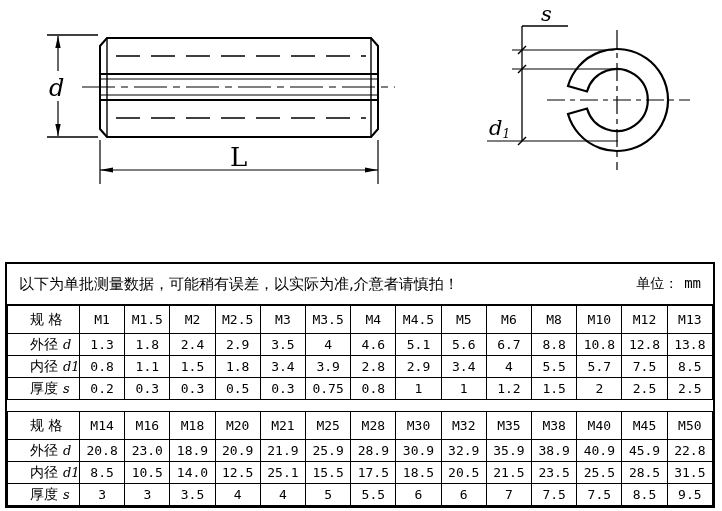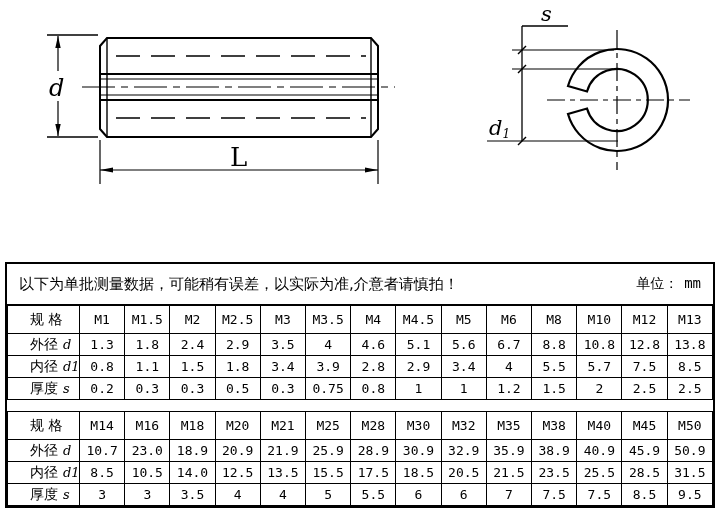--- a/index.html
+++ b/index.html
@@ -201,42 +201,42 @@
           <td>M30</td>
           <td>M32</td>
           <td>M35</td>
           <td>M38</td>
           <td>M40</td>
           <td>M45</td>
           <td>M50</td>
         </tr>
       <tr class="data-row">
         <td class="lbl"><span>外径</span><span class="sym">d</span></td>
-      <td>10.7</td>
+      <td>20.8</td>
           <td>23.0</td>
           <td>18.9</td>
           <td>20.9</td>
           <td>21.9</td>
           <td>25.9</td>
           <td>28.9</td>
           <td>30.9</td>
           <td>32.9</td>
           <td>35.9</td>
           <td>38.9</td>
           <td>40.9</td>
           <td>45.9</td>
-          <td>50.9</td>
+          <td>22.8</td>
         </tr>
       <tr class="data-row">
         <td class="lbl"><span>内径</span><span class="sym">d1</span></td>
       <td>8.5</td>
           <td>10.5</td>
           <td>14.0</td>
           <td>12.5</td>
-          <td>13.5</td>
+          <td>25.1</td>
           <td>15.5</td>
           <td>17.5</td>
           <td>18.5</td>
           <td>20.5</td>
           <td>21.5</td>
           <td>23.5</td>
           <td>25.5</td>
           <td>28.5</td>
           <td>31.5</td>
         </tr>

